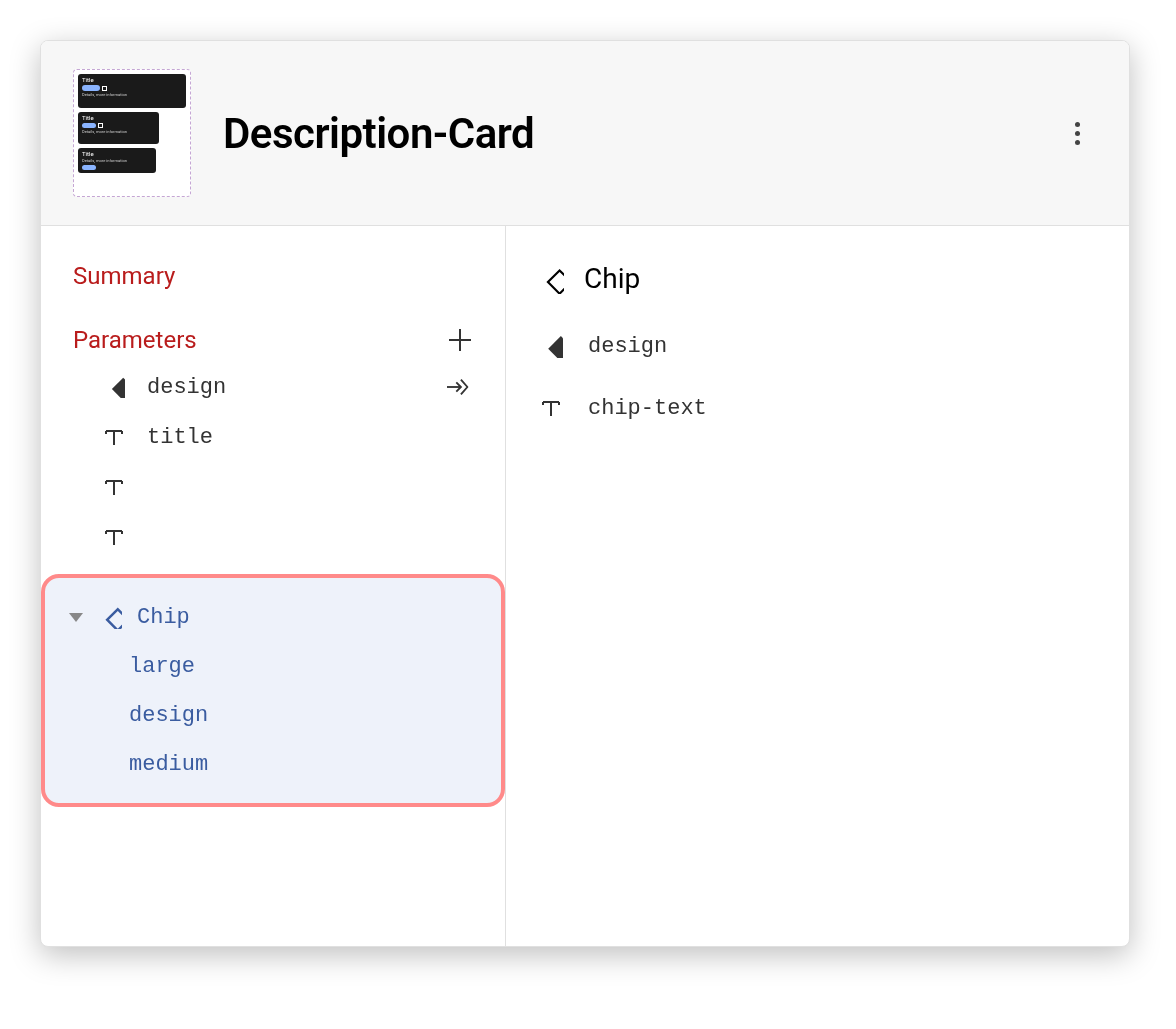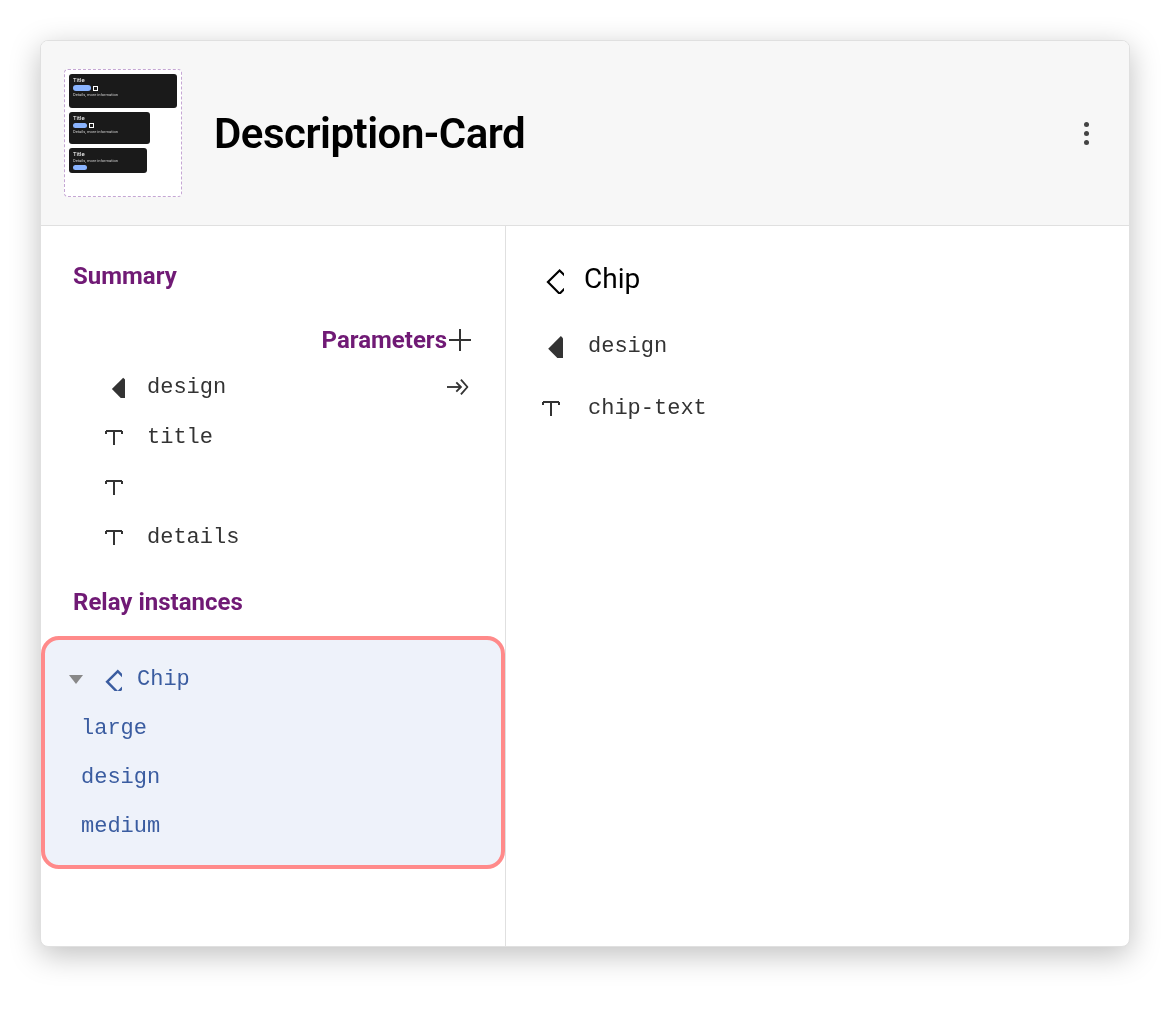--- a/index.html
+++ b/index.html
@@ -17,21 +17,21 @@
       width: 1090px;
       border: 1px solid #e0e0e0;
       border-radius: 8px;
       box-shadow: 0 8px 30px rgba(0,0,0,0.25);
       background: #fff;
       overflow: hidden;
     }
     .header {
       display: flex;
       align-items: center;
-      padding: 28px 23px;
+      padding: 28px 32px;
       background: #f7f7f7;
       border-bottom: 1px solid #e0e0e0;
     }
     .thumbnail {
       width: 118px;
       height: 128px;
       border: 1px dashed #c5a6d4;
       border-radius: 4px;
       background: #fff;
       margin-right: 32px;
@@ -113,28 +113,28 @@
       border-right: 1px solid #e0e0e0;
       padding: 28px 0 0 0;
       position: relative;
     }
     .right-col {
       flex: 1;
       padding: 28px 32px;
     }
     .section-label {
       font-size: 24px;
-      font-weight: 700;
+      font-weight: 400;
       padding: 8px 32px;
-      color: #701a75;
+      color: #b91c1c;
     }
     .section-label.row {
       display: flex;
       align-items: center;
-      justify-content: flex-end;
+      justify-content: space-between;
     }
     .param-row {
       display: flex;
       align-items: center;
       padding: 12px 32px 12px 60px;
       gap: 20px;
       font-family: "SFMono-Regular", Consolas, "Liberation Mono", Menlo, monospace;
       font-size: 22px;
       color: #333;
     }
@@ -184,21 +184,21 @@
     .instance-row {
       display: flex;
       align-items: center;
       padding: 12px 24px;
       gap: 14px;
       font-family: "SFMono-Regular", Consolas, "Liberation Mono", Menlo, monospace;
       font-size: 22px;
       color: #3a5ca0;
     }
     .instance-row.child {
-      padding-left: 36px;
+      padding-left: 84px;
     }
     .chevron {
       width: 0;
       height: 0;
       border-left: 7px solid transparent;
       border-right: 7px solid transparent;
       border-top: 9px solid #888;
     }
     .right-header {
       display: flex;
@@ -314,24 +314,22 @@
 
       <div class="param-row">
         <span class="param-icon">
           <svg width="22" height="22" viewBox="0 0 22 22" fill="none" stroke="#333" stroke-width="2">
               <line x1="3" y1="5" x2="19" y2="5"></line>
               <line x1="11" y1="5" x2="11" y2="19"></line>
               <line x1="3" y1="5" x2="3" y2="8"></line>
               <line x1="19" y1="5" x2="19" y2="8"></line>
             </svg>
         </span>
-        <span class="param-label">details</span>
-      </div>
-
-      <div class="section-label" style="margin-top:18px;">Relay instances</div>
+      </div>
+
 
       <div class="instances-box">
         <div class="instance-row">
           <span class="chevron"></span>
           <span class="param-icon">
             <svg width="24" height="24" viewBox="0 0 24 24" fill="none" stroke="#3a5ca0" stroke-width="2.5">
                 <rect x="12" y="1" width="15" height="15" transform="rotate(45 12 12)"></rect>
               </svg>
           </span>
           <span>Chip</span>

